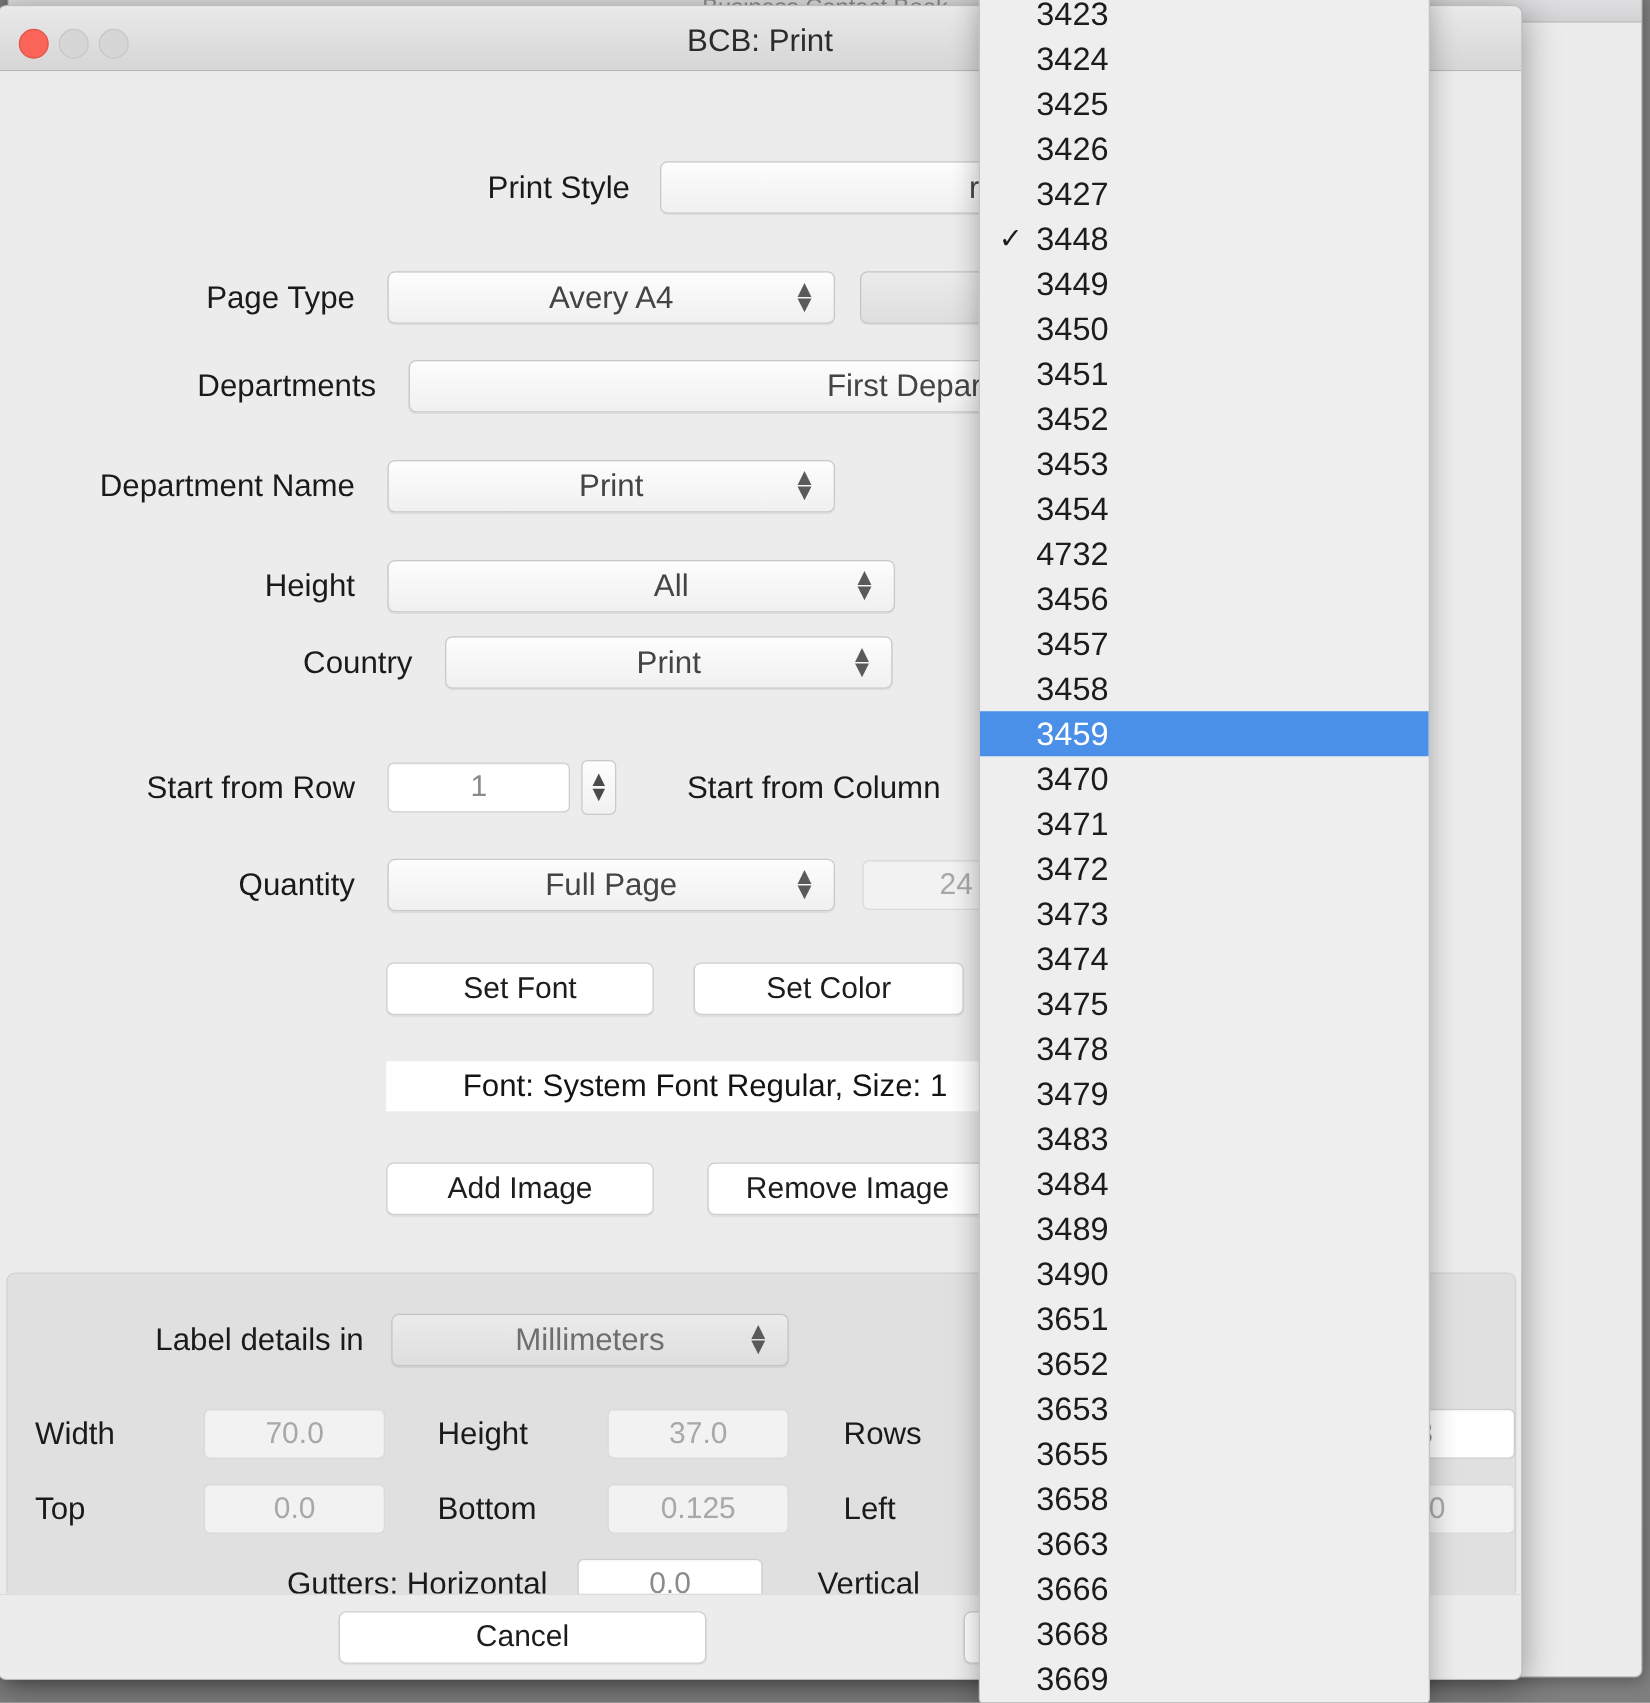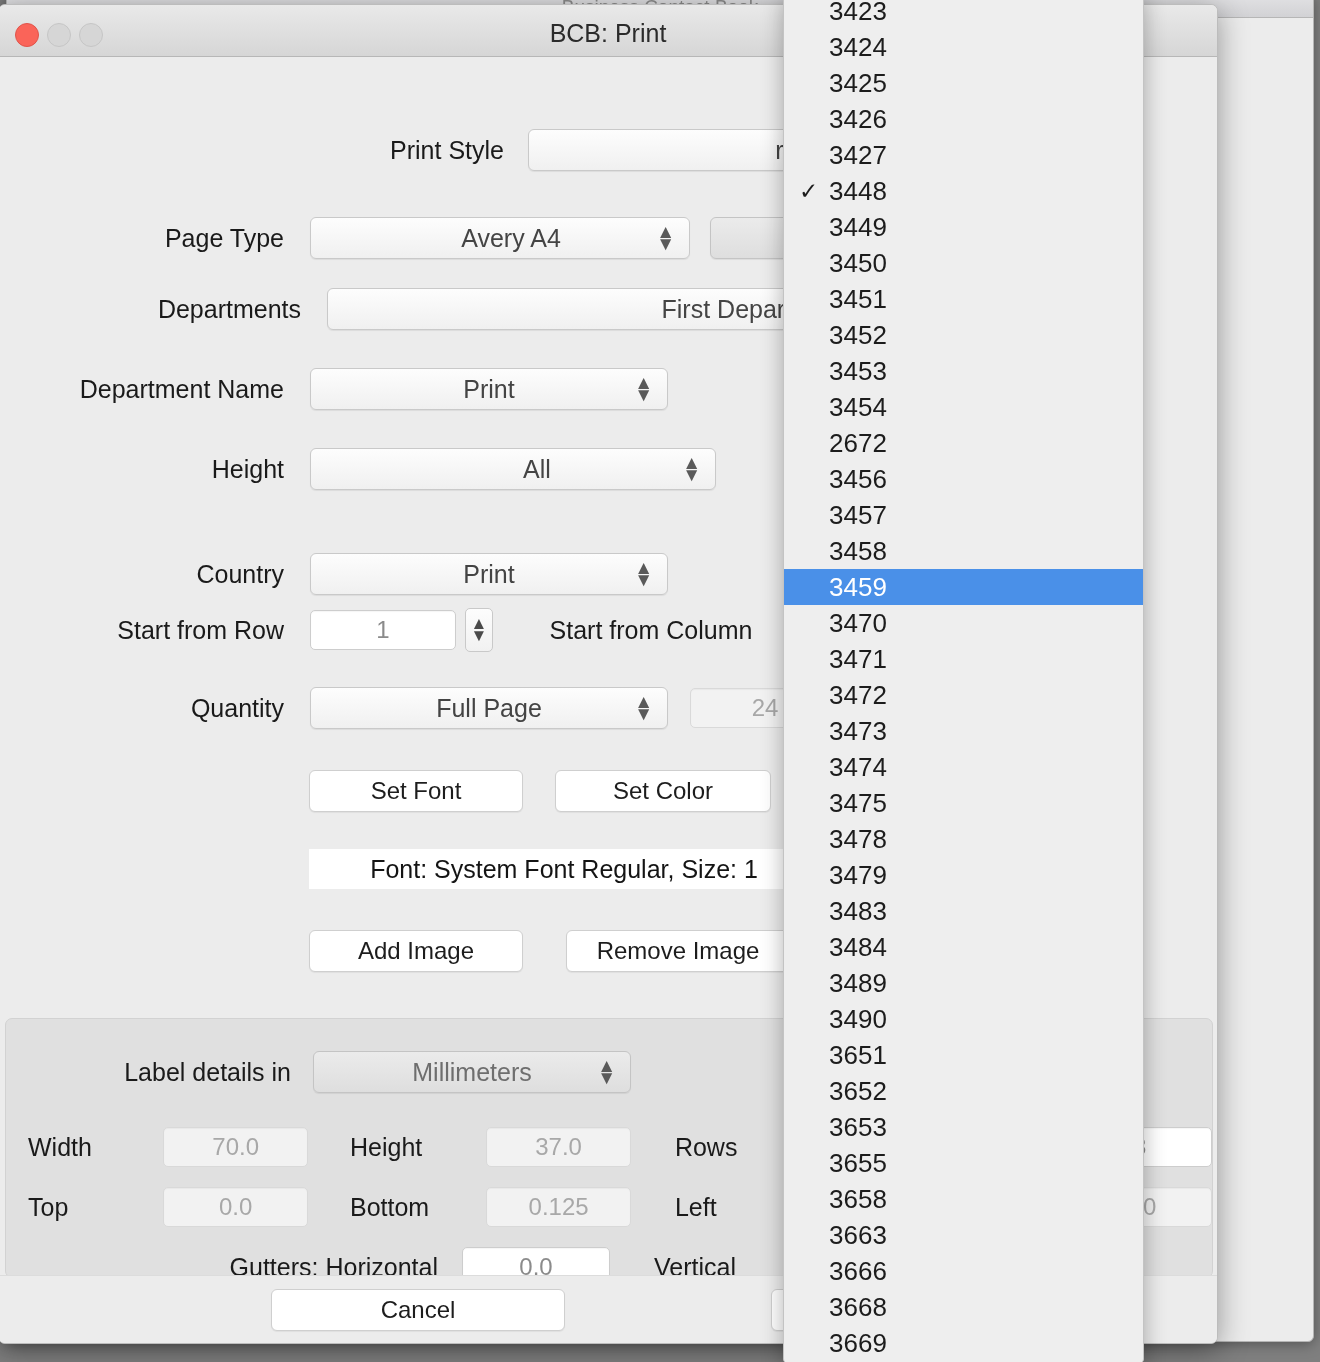--- a/index.html
+++ b/index.html
@@ -215,21 +215,21 @@
 
       <div class="row" style="left:0; top:72px; width:1218px;">
         <div class="lbl" style="width:505px;">Print Style</div>
         <div class="popup wide-val" style="margin-left:24px; width:420px;">
           <span>return address l</span>
         </div>
       </div>
 
       <div class="row" style="left:0; top:160px; width:1218px;">
         <div class="lbl" style="width:285px;">Page Type</div>
-        <div class="popup" style="margin-left:26px; width:356px;padding-left:22px;">
+        <div class="popup" style="margin-left:26px; width:356px;">
           <span>Avery A4</span>
           <span class="chev">
             <span>▲</span>
               <span>▼</span>
           </span>
         </div>
         <div class="popup dark" style="margin-left:20px; width:330px;">
           <span></span>
         </div>
       </div>
@@ -256,21 +256,21 @@
         <div class="lbl" style="width:285px;">Height</div>
         <div class="popup" style="margin-left:26px; width:356px;padding-left:48px;">
           <span>All</span>
           <span class="chev">
             <span>▲</span>
               <span>▼</span>
           </span>
         </div>
       </div>
 
-      <div class="row" style="left:0; top:496px; width:1218px;">
+      <div class="row" style="left:0; top:452px; width:1218px;padding-left:46px;">
         <div class="lbl" style="width:285px;">Country</div>
         <div class="popup" style="margin-left:26px; width:356px;">
           <span>Print</span>
           <span class="chev">
             <span>▲</span>
               <span>▼</span>
           </span>
         </div>
       </div>
 
@@ -411,21 +411,21 @@
       <div class="menu-item">
         <span>3452</span>
       </div>
       <div class="menu-item">
         <span>3453</span>
       </div>
       <div class="menu-item">
         <span>3454</span>
       </div>
       <div class="menu-item">
-        <span>2672</span>
+        <span>4732</span>
       </div>
       <div class="menu-item">
         <span>3456</span>
       </div>
       <div class="menu-item">
         <span>3457</span>
       </div>
       <div class="menu-item">
         <span>3458</span>
       </div>

